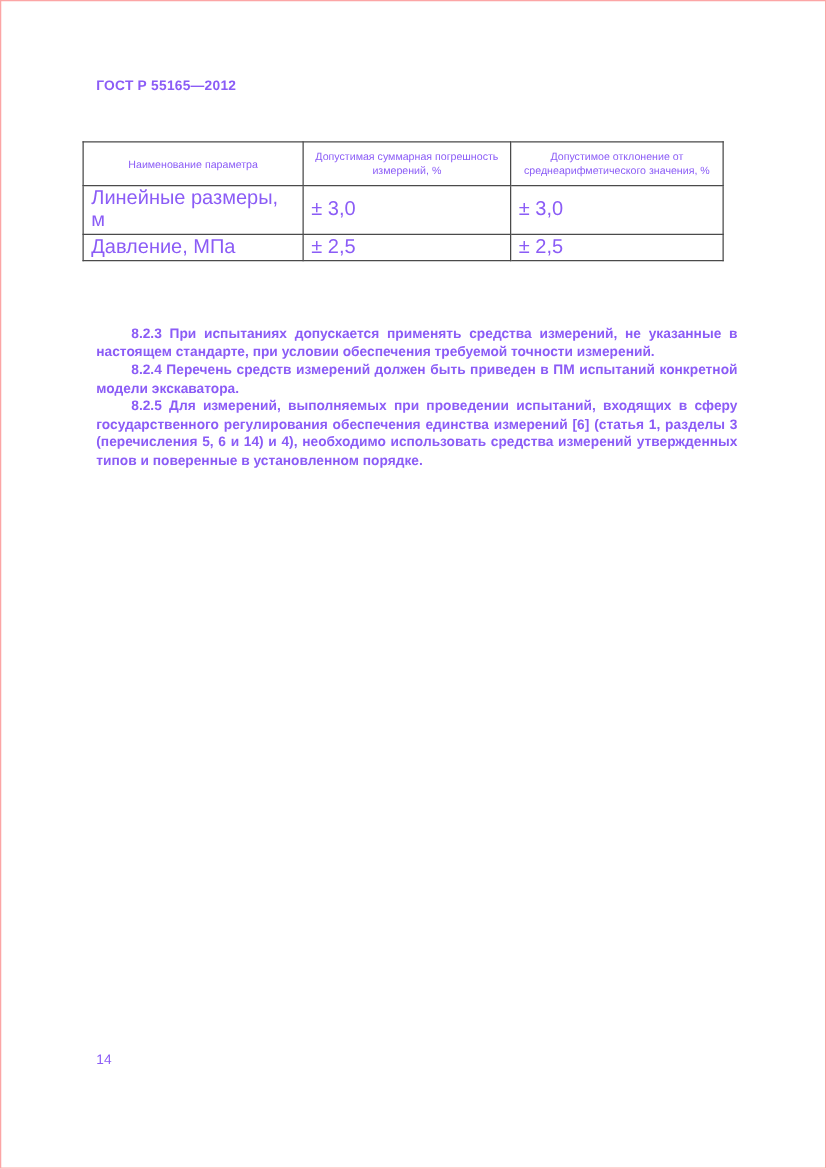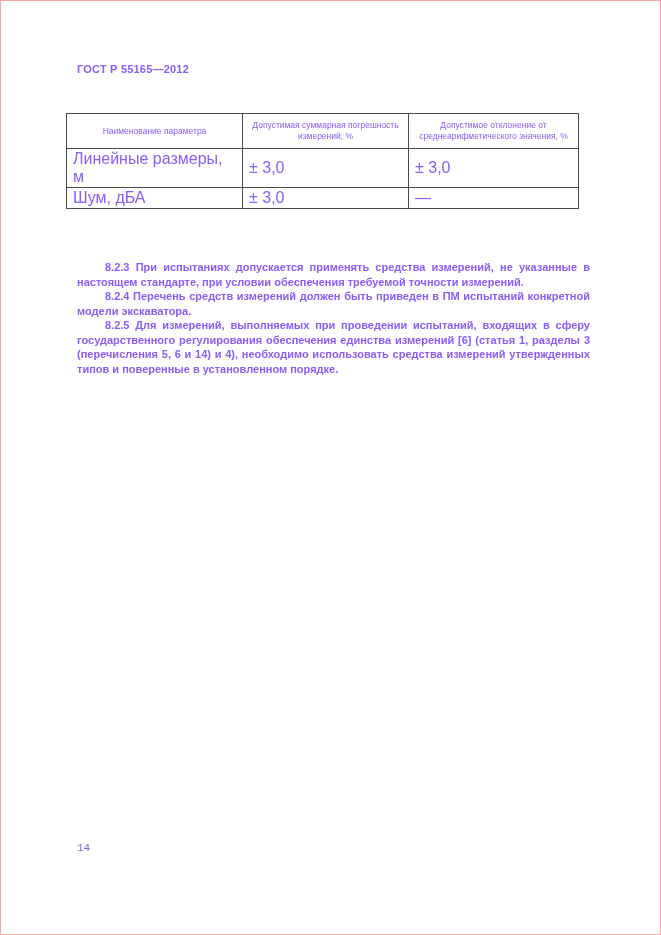--- a/index.html
+++ b/index.html
@@ -77,21 +77,20 @@
   .body-text p {
     margin: 0;
     text-indent: 28px;
     font-weight: bold;
   }
   .page-number {
     position: absolute;
     top: 841px;
     left: 76px;
     font-size: 11px;
-    font-family: Liberation Mono, monospace;
   }
 </style>
 </head>
 <body>
 
 <div class="page">
 
   <div class="doc-header">ГОСТ Р 55165—2012</div>
 
 
@@ -108,23 +107,23 @@
         <th>Допустимое отклонение от среднеарифметического значения, %</th>
       </tr>
     </thead>
     <tbody>
       <tr>
         <td class="param">Линейные размеры, м</td>
         <td class="val">± 3,0</td>
         <td class="val">± 3,0</td>
       </tr>
       <tr>
-        <td class="param">Шум, дБА</td>
-        <td class="val">± 3,0</td>
-        <td class="val">—</td>
+        <td class="param">Давление, МПа</td>
+        <td class="val">± 2,5</td>
+        <td class="val">± 2,5</td>
       </tr>
     </tbody>
   </table>
 
   <div class="body-text">
     <p>8.2.3 При испытаниях допускается применять средства измерений, не указанные в настоящем стандарте, при условии обеспечения требуемой точности измерений.</p>
     <p>8.2.4 Перечень средств измерений должен быть приведен в ПМ испытаний конкретной модели экскаватора.</p>
     <p>8.2.5 Для измерений, выполняемых при проведении испытаний, входящих в сферу государственного регулирования обеспечения единства измерений [6] (статья 1, разделы 3 (перечисления 5, 6 и 14) и 4), необходимо использовать средства измерений утвержденных типов и поверенные в установленном порядке.</p>
   </div>
 

